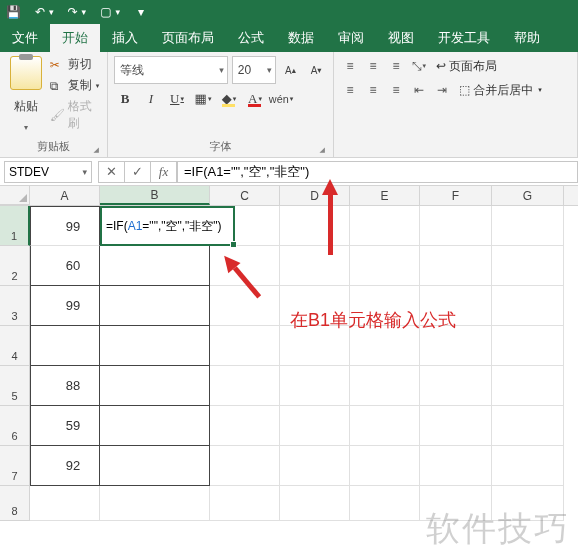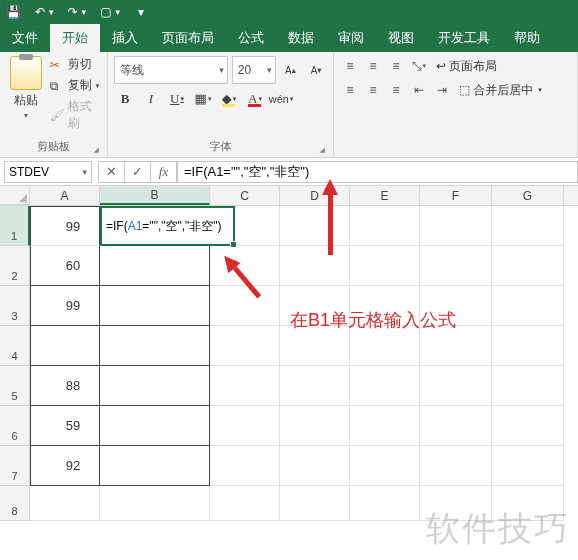--- a/index.html
+++ b/index.html
@@ -17,21 +17,21 @@
 
   
   .ribbon { background: #f3f3f3; border-bottom: 1px solid #d4d4d4; height: 106px; display: flex; }
   .rgroup { border-right: 1px solid #d4d4d4; display: flex; flex-direction: column; justify-content: space-between; padding: 4px 6px 0; }
   .rgroup-label { text-align: center; font-size: 11px; color: #666; padding: 2px 0 3px; position: relative; }
   .rgroup-label::after { content:"◢"; font-size:7px; position:absolute; right:2px; bottom:3px; color:#888; }
 
   
   .g-clipboard { width: 108px; }
   .clip-content { display: flex; gap: 4px; align-items: flex-start; }
-  .paste-big { display: flex; flex-direction: column; align-items: center; gap: 2px; width: 42px; cursor:pointer; }
+  .paste-big { display: flex; flex-direction: column; align-items: center; gap: 8px; width: 42px; cursor:pointer; }
   .paste-icon { width: 32px; height: 34px; background: linear-gradient(#fff,#f7e6a3); border: 1px solid #d8b13a; border-radius: 3px; position:relative; }
   .paste-icon::before { content:""; position:absolute; top:-3px; left:8px; width:14px; height:6px; background:#999; border-radius:2px; }
   .paste-big span { font-size: 12px; color:#444; }
   .clip-small { display: flex; flex-direction: column; gap: 4px; font-size:12px; color:#444;}
   .clip-small div { display:flex; align-items:center; gap:4px; cursor:pointer; }
   .clip-small .disabled { color:#b0b0b0; }
   .sci { width:14px; height:14px; display:inline-block; }
   .sci-cut { color:#c05a00; }
 
   

